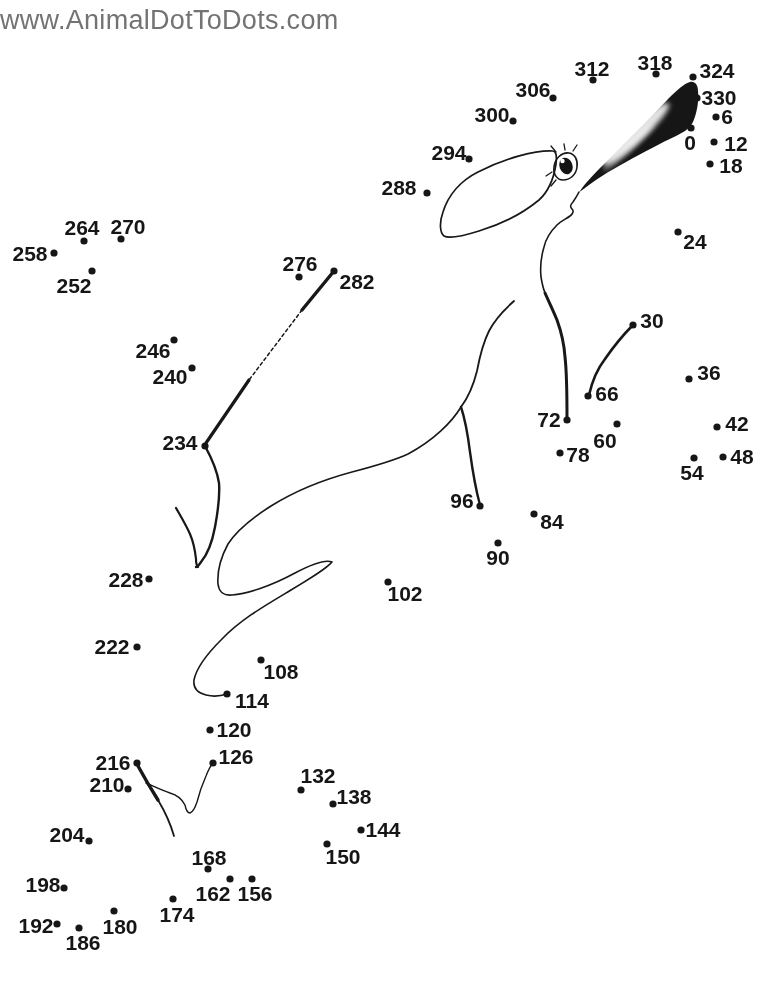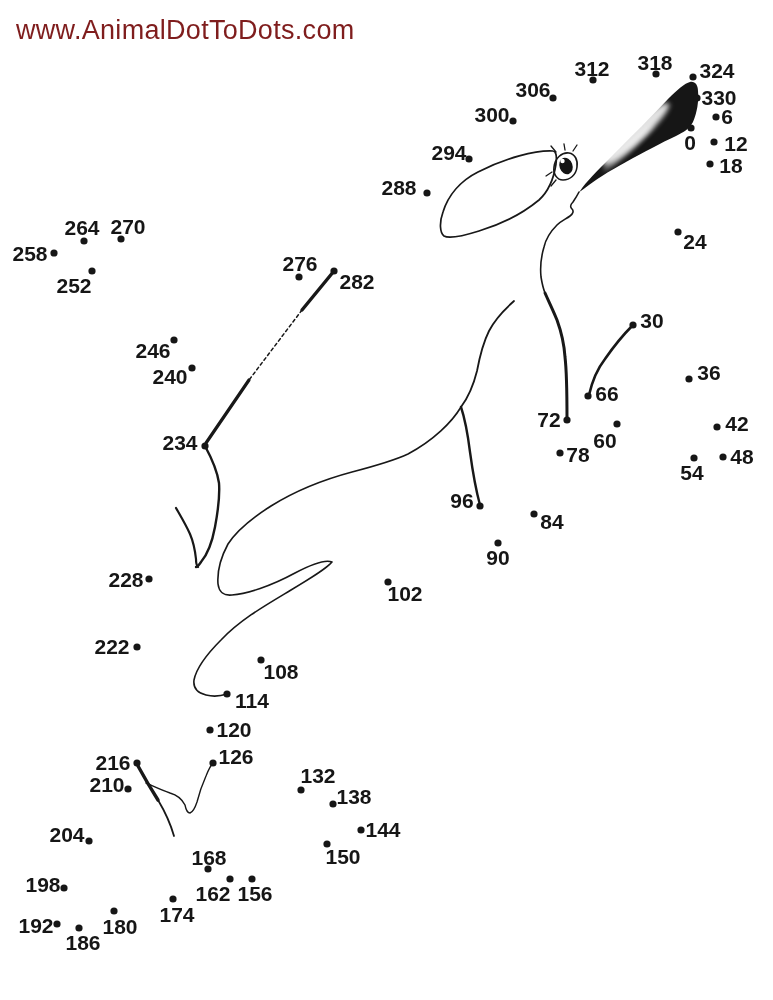--- a/index.html
+++ b/index.html
@@ -5,26 +5,25 @@
   html,body{margin:0;padding:0;background:#fff;}
   .page{
     position:relative;
     width:773px;height:1000px;
     background:#ffffff;
     overflow:hidden;
     font-family:"Liberation Sans",sans-serif;
   }
   .site-url{
     position:absolute;
-    left:16px;top:5px;
+    left:0;top:5px;
     font-size:27px;
-    color:#7f1d1d;
+    color:#737373;
     letter-spacing:0.3px;
     white-space:nowrap;
-    margin-top:10px;
   }
   .canvas{position:absolute;left:0;top:0;}
   .art{stroke:#181818;fill:none;stroke-linecap:round;stroke-linejoin:round;}
   .dot{fill:#161616;}
   .dot-label{
     fill:#161616;
     font-family:"Liberation Sans",sans-serif;
     font-weight:700;
     font-size:21px;
     text-anchor:middle;

